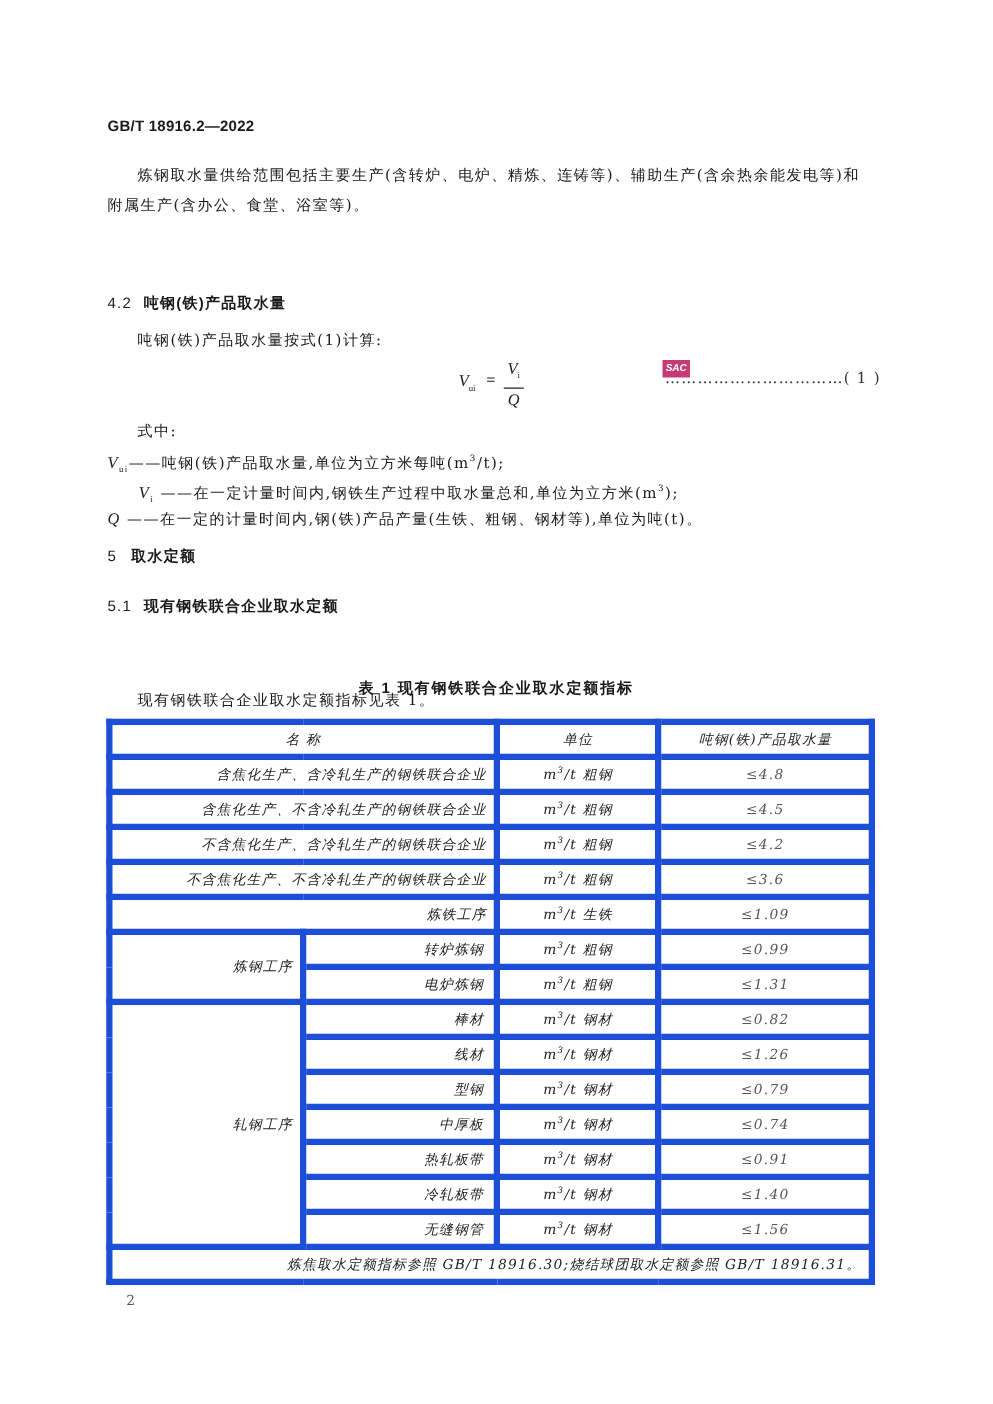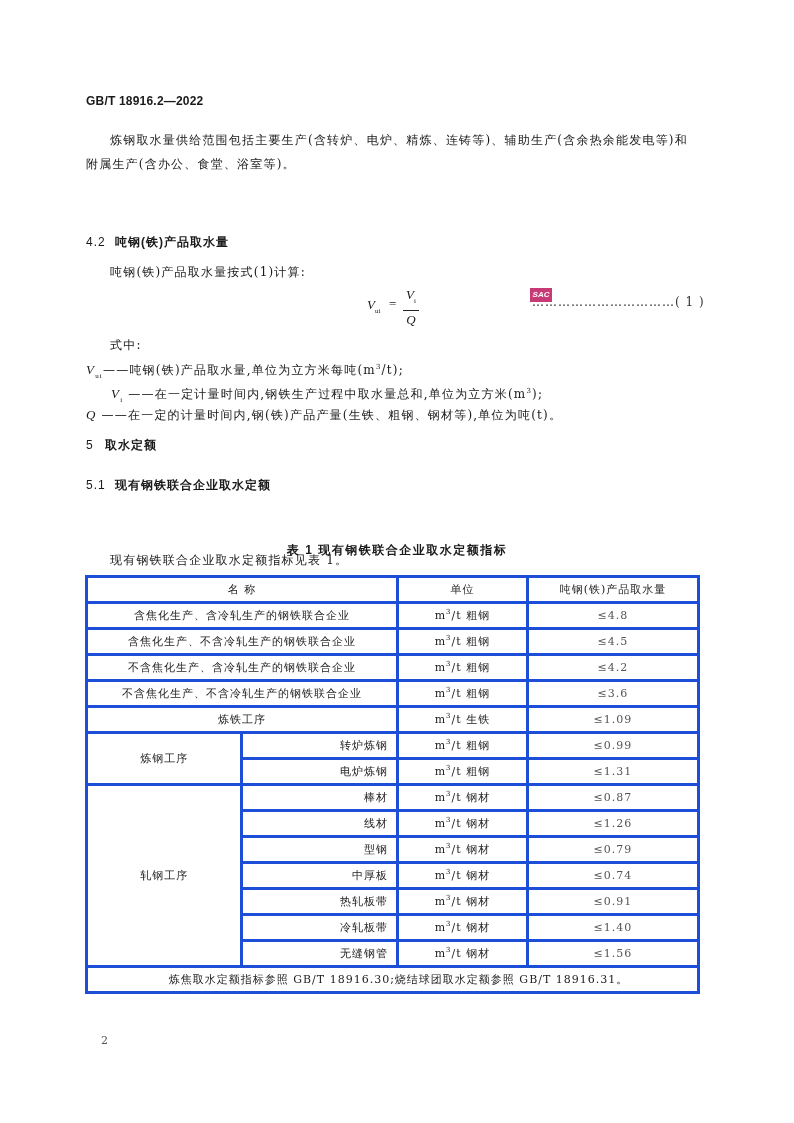--- a/index.html
+++ b/index.html
@@ -23,24 +23,24 @@
   .formula .bar { display: block; border-top: 1px solid #222; margin: 1px 0; }
   .formula .den { display: block; line-height: 15px; }
   .eqnum { left: 532px; top: 295px; font-size: 12px; letter-spacing: 1px; color: #333; }
   .watermark { left: 530px; top: 288px; width: 22px; height: 14px; background: #be185d; color: #fff; font-family: "Liberation Sans", sans-serif; font-size: 8px; font-style: italic; font-weight: bold; line-height: 14px; text-align: center; opacity: 0.85; }
   .defs { left: 86px; font-size: 12px; letter-spacing: 1.2px; line-height: 24px; }
   .defs .sym { font-family: "Liberation Serif", "DejaVu Serif", serif; font-style: italic; font-size: 13px; }
   .defs .sym sub { font-size: 7px; font-style: normal; }
   sup.s { font-size: 7px; }
   .caption { left: 0; width: 794px; top: 542px; text-align: center; font-family: "Liberation Sans", "DejaVu Sans", sans-serif; font-size: 12px; font-weight: bold; letter-spacing: 1.5px; }
   table.quota { position: absolute; left: 85px; top: 575px; width: 615px; border-collapse: collapse; font-size: 11px; letter-spacing: 1px; color: #222; }
-  table.quota td { border: 3px solid #1d4ed8; height: 23px; padding: 0 6px; white-space: nowrap; }
+  table.quota td { border: 5px solid #1d4ed8; height: 23px; padding: 0 6px; white-space: nowrap; font-style: italic; }
   table.quota td.c { text-align: center; }
   table.quota td.r { text-align: right; padding-right: 8px; }
-  table.quota td.l { text-align: center; padding-left: 6px; }
+  table.quota td.l { text-align: right; padding-left: 6px; }
   table.quota col.c1 { width: 156px; }
   table.quota col.c2 { width: 156px; }
   table.quota col.c3 { width: 131px; }
   table.quota col.c4 { width: 172px; }
   table.quota td.val { color: #555; }
   table.quota td.note { padding-left: 18px; }
   .pagenum { left: 101px; top: 1034px; font-size: 11px; color: #555; }
 </style>
 </head>
 <body>
@@ -140,21 +140,21 @@
   <tr>
     <td class="r">电炉炼钢</td>
     <td class="c"><span>m</span><sup class="s">3</sup><span>/t 粗钢</span></td>
     <td class="c val">≤1.31</td>
   </tr>
 
   <tr>
     <td class="l" rowspan="7">轧钢工序</td>
     <td class="r">棒材</td>
     <td class="c"><span>m</span><sup class="s">3</sup><span>/t 钢材</span></td>
-    <td class="c val">≤0.87</td>
+    <td class="c val">≤0.82</td>
   </tr>
   <tr>
     <td class="r">线材</td>
     <td class="c"><span>m</span><sup class="s">3</sup><span>/t 钢材</span></td>
     <td class="c val">≤1.26</td>
   </tr>
   <tr>
     <td class="r">型钢</td>
     <td class="c"><span>m</span><sup class="s">3</sup><span>/t 钢材</span></td>
     <td class="c val">≤0.79</td>

